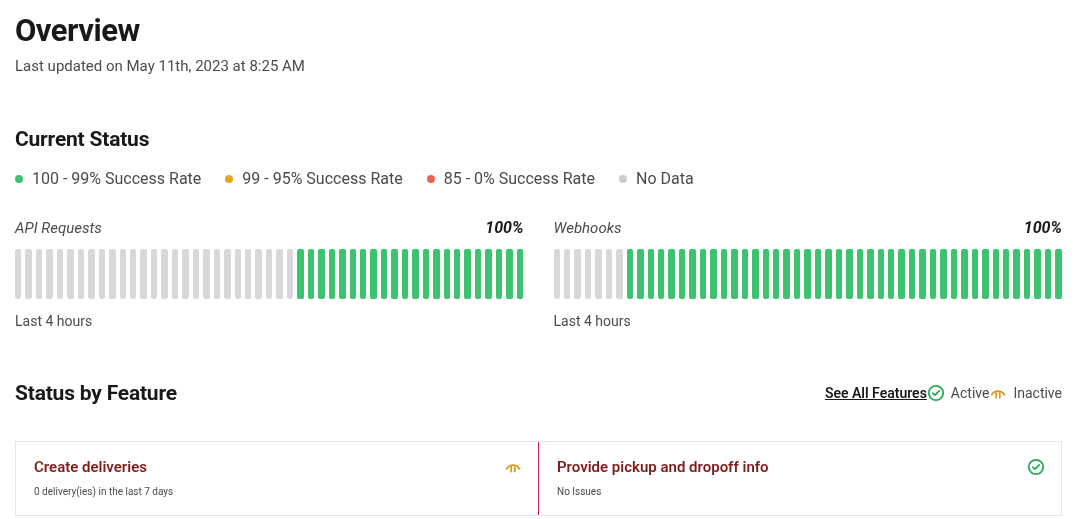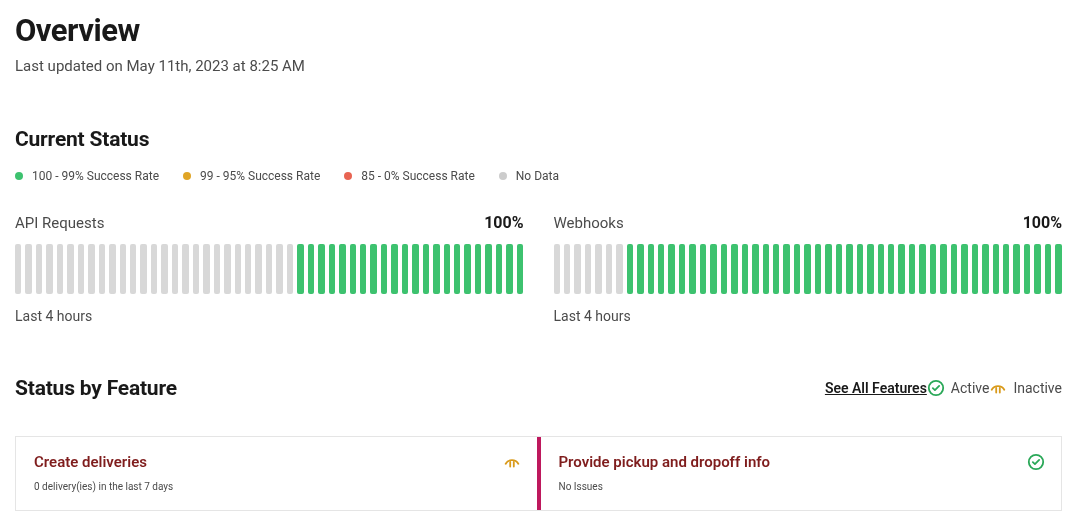--- a/index.html
+++ b/index.html
@@ -29,21 +29,21 @@
       font-size: 21px;
       font-weight: 700;
       letter-spacing: -0.2px;
       margin-bottom: 18px;
     }
     .legend {
       display: flex;
       align-items: center;
       gap: 24px;
       margin-bottom: 30px;
-      font-size: 12px;
+      font-size: 16px;
       color: #4b4b4b;
     }
     .legend-item {
       display: flex;
       align-items: center;
       gap: 9px;
     }
     .dot {
       width: 8px;
       height: 8px;
@@ -61,20 +61,21 @@
       margin-bottom: 52px;
     }
     .chart-block {
       flex: 1;
     }
     .chart-header {
       display: flex;
       justify-content: space-between;
       align-items: center;
       margin-bottom: 12px;
+      font-style: italic;
     }
     .chart-name {
       font-size: 15px;
       color: #4b4b4b;
     }
     .chart-value {
       font-size: 16px;
       font-weight: 700;
       color: #191919;
     }
@@ -125,21 +126,21 @@
     .feature-grid {
       display: flex;
       border: 1px solid #e5e5e5;
     }
     .feature-card {
       flex: 1;
       padding: 16px 18px 18px;
       position: relative;
     }
     .feature-card + .feature-card {
-      border-left: 4px solid #be185d;
+      border-left: 1px solid #be185d;
     }
     .feature-title {
       font-size: 15px;
       font-weight: 600;
       margin-bottom: 10px;
       color: #7f1d1d;
     }
     .feature-sub {
       font-size: 10px;
       color: #4b4b4b;

